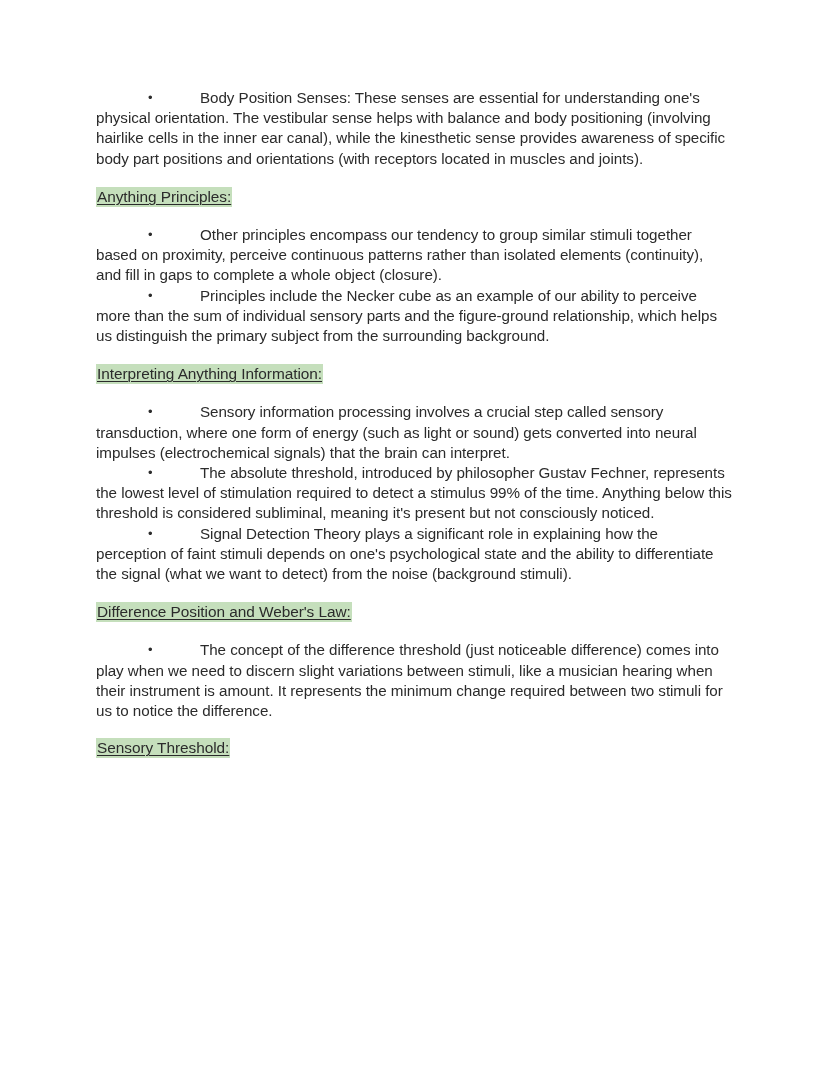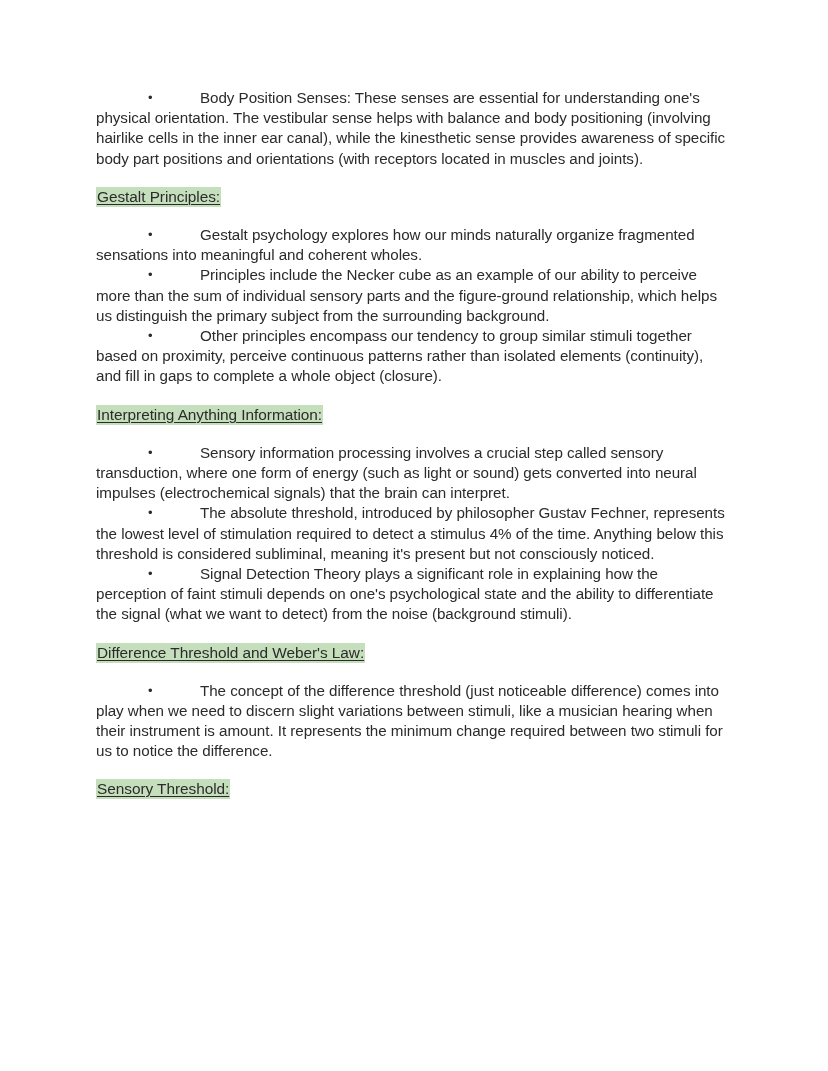--- a/index.html
+++ b/index.html
@@ -68,45 +68,44 @@
 </head>
 <body>
 
 <div class="page">
   <div class="content">
 
     <p class="para"><span class="bullet-mark">•</span><span>Body Position Senses: These senses are essential for understanding one's physical orientation. The vestibular sense helps with balance and body positioning (involving hairlike cells in the inner ear canal), while the kinesthetic sense provides awareness of specific body part positions and orientations (with receptors located in muscles and joints).</span></p>
 
     <div class="gap"></div>
 
-    <p class="heading-row"><span class="heading">Gestalt Principles:</span></p>
+    <p class="heading-row"><span class="heading">Anything Principles:</span></p>
 
     <div class="gap"></div>
 
-    <p class="para"><span class="bullet-mark">•</span><span>Gestalt psychology explores how our minds naturally organize fragmented sensations into meaningful and coherent wholes.</span></p>
+
+    <p class="para"><span class="bullet-mark">•</span><span>Other principles encompass our tendency to group similar stimuli together based on proximity, perceive continuous patterns rather than isolated elements (continuity), and fill in gaps to complete a whole object (closure).</span></p>
 
     <p class="para"><span class="bullet-mark">•</span><span>Principles include the Necker cube as an example of our ability to perceive more than the sum of individual sensory parts and the figure-ground relationship, which helps us distinguish the primary subject from the surrounding background.</span></p>
-
-    <p class="para"><span class="bullet-mark">•</span><span>Other principles encompass our tendency to group similar stimuli together based on proximity, perceive continuous patterns rather than isolated elements (continuity), and fill in gaps to complete a whole object (closure).</span></p>
 
     <div class="gap"></div>
 
     <p class="heading-row"><span class="heading">Interpreting Anything Information:</span></p>
 
     <div class="gap"></div>
 
     <p class="para"><span class="bullet-mark">•</span><span>Sensory information processing involves a crucial step called sensory transduction, where one form of energy (such as light or sound) gets converted into neural impulses (electrochemical signals) that the brain can interpret.</span></p>
 
-    <p class="para"><span class="bullet-mark">•</span><span>The absolute threshold, introduced by philosopher Gustav Fechner, represents the lowest level of stimulation required to detect a stimulus 4% of the time. Anything below this threshold is considered subliminal, meaning it's present but not consciously noticed.</span></p>
+    <p class="para"><span class="bullet-mark">•</span><span>The absolute threshold, introduced by philosopher Gustav Fechner, represents the lowest level of stimulation required to detect a stimulus 99% of the time. Anything below this threshold is considered subliminal, meaning it's present but not consciously noticed.</span></p>
 
     <p class="para"><span class="bullet-mark">•</span><span>Signal Detection Theory plays a significant role in explaining how the perception of faint stimuli depends on one's psychological state and the ability to differentiate the signal (what we want to detect) from the noise (background stimuli).</span></p>
 
     <div class="gap"></div>
 
-    <p class="heading-row"><span class="heading">Difference Threshold and Weber's Law:</span></p>
+    <p class="heading-row"><span class="heading">Difference Position and Weber's Law:</span></p>
 
     <div class="gap"></div>
 
     <p class="para"><span class="bullet-mark">•</span><span>The concept of the difference threshold (just noticeable difference) comes into play when we need to discern slight variations between stimuli, like a musician hearing when their instrument is amount. It represents the minimum change required between two stimuli for us to notice the difference.</span></p>
 
 
     <div class="gap-sm"></div>
 
     <p class="heading-row"><span class="heading">Sensory Threshold:</span></p>
 

